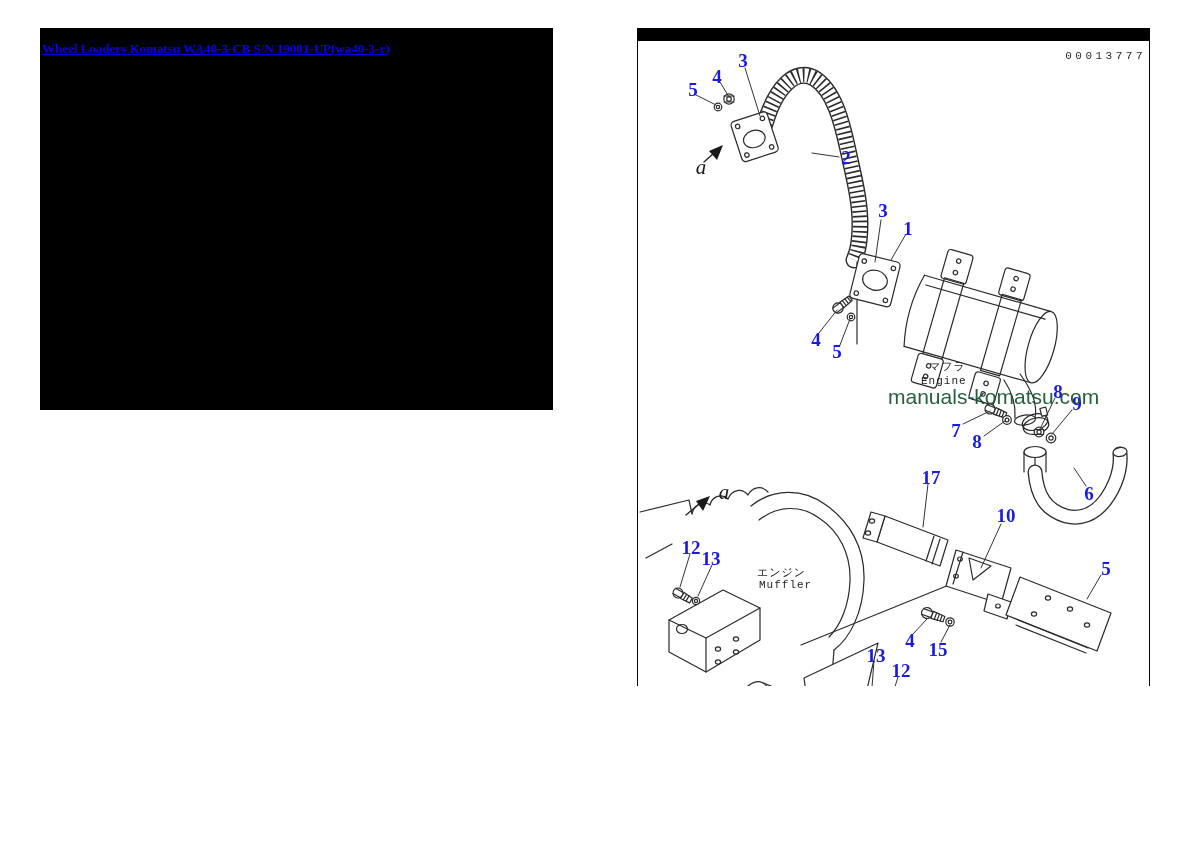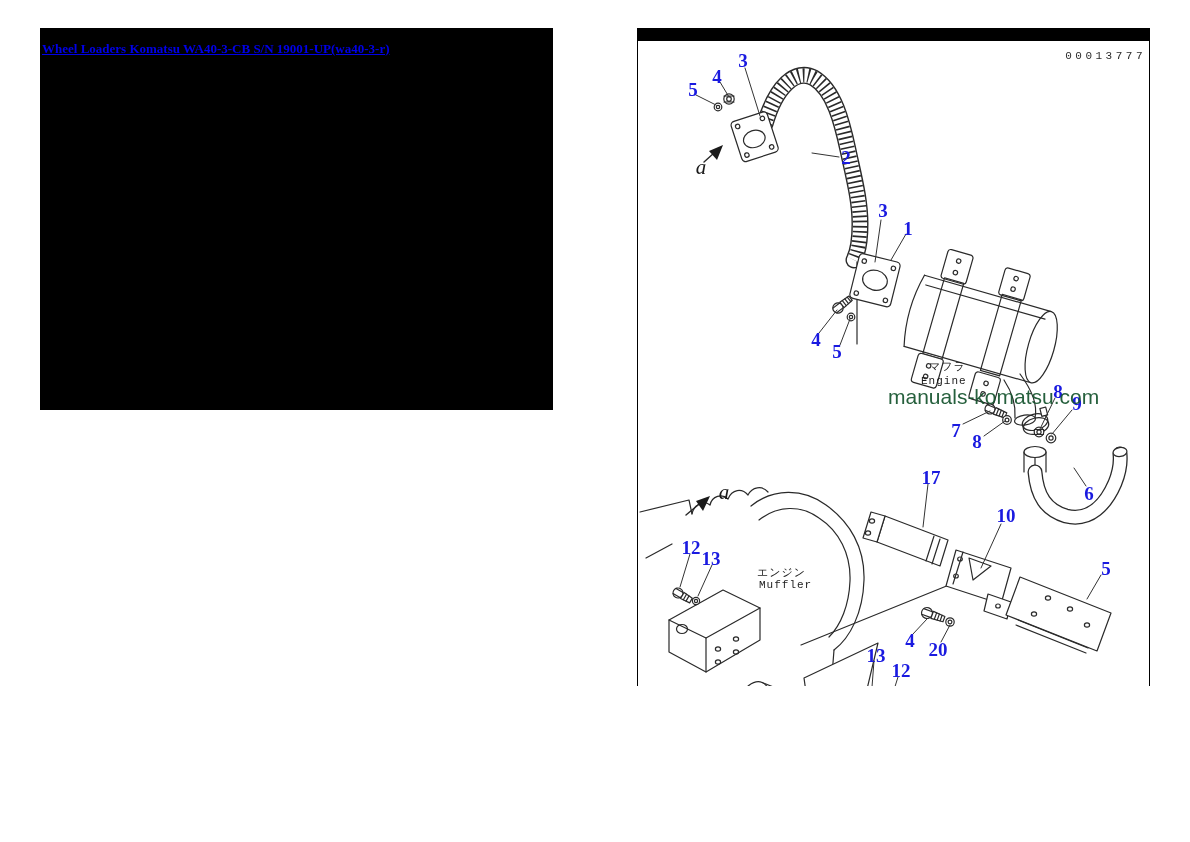--- a/index.html
+++ b/index.html
@@ -284,21 +284,21 @@
     <div class="callout" style="left:199px;top:323px">5</div>
     <div class="callout" style="left:318px;top:402px">7</div>
     <div class="callout" style="left:339px;top:413px">8</div>
     <div class="callout" style="left:420px;top:363px">8</div>
     <div class="callout" style="left:439px;top:375px">9</div>
     <div class="callout" style="left:451px;top:465px">6</div>
     <div class="callout" style="left:293px;top:449px">17</div>
     <div class="callout" style="left:368px;top:487px">10</div>
     <div class="callout" style="left:468px;top:540px">5</div>
     <div class="callout" style="left:272px;top:612px">4</div>
-    <div class="callout" style="left:300px;top:621px">20</div>
+    <div class="callout" style="left:300px;top:621px">15</div>
     <div class="callout" style="left:53px;top:519px">12</div>
     <div class="callout" style="left:73px;top:530px">13</div>
     <div class="callout" style="left:238px;top:627px">13</div>
     <div class="callout" style="left:263px;top:642px">12</div>
     <div class="callout letter" style="left:86px;top:464px">a</div>
 
     <div class="part-label" style="left:291px;top:334px">マフラ</div>
     <div class="part-label" style="left:283px;top:348px">Engine</div>
     <div class="part-label" style="left:119px;top:540px">エンジン</div>
     <div class="part-label" style="left:121px;top:552px">Muffler</div>

